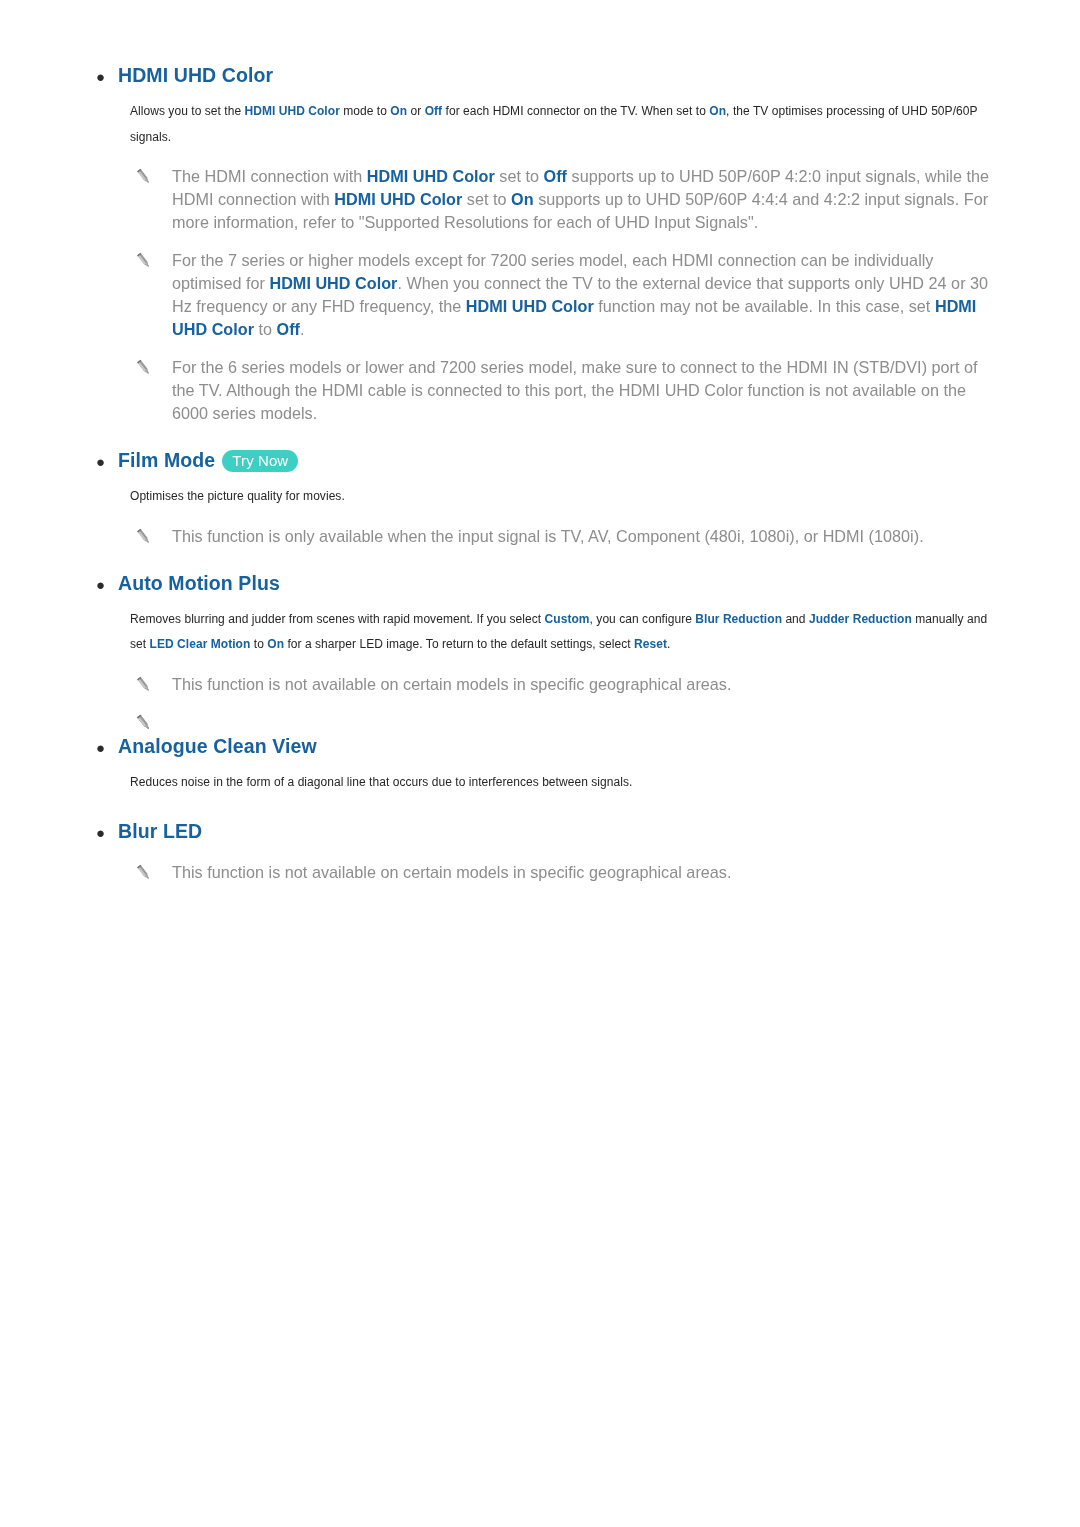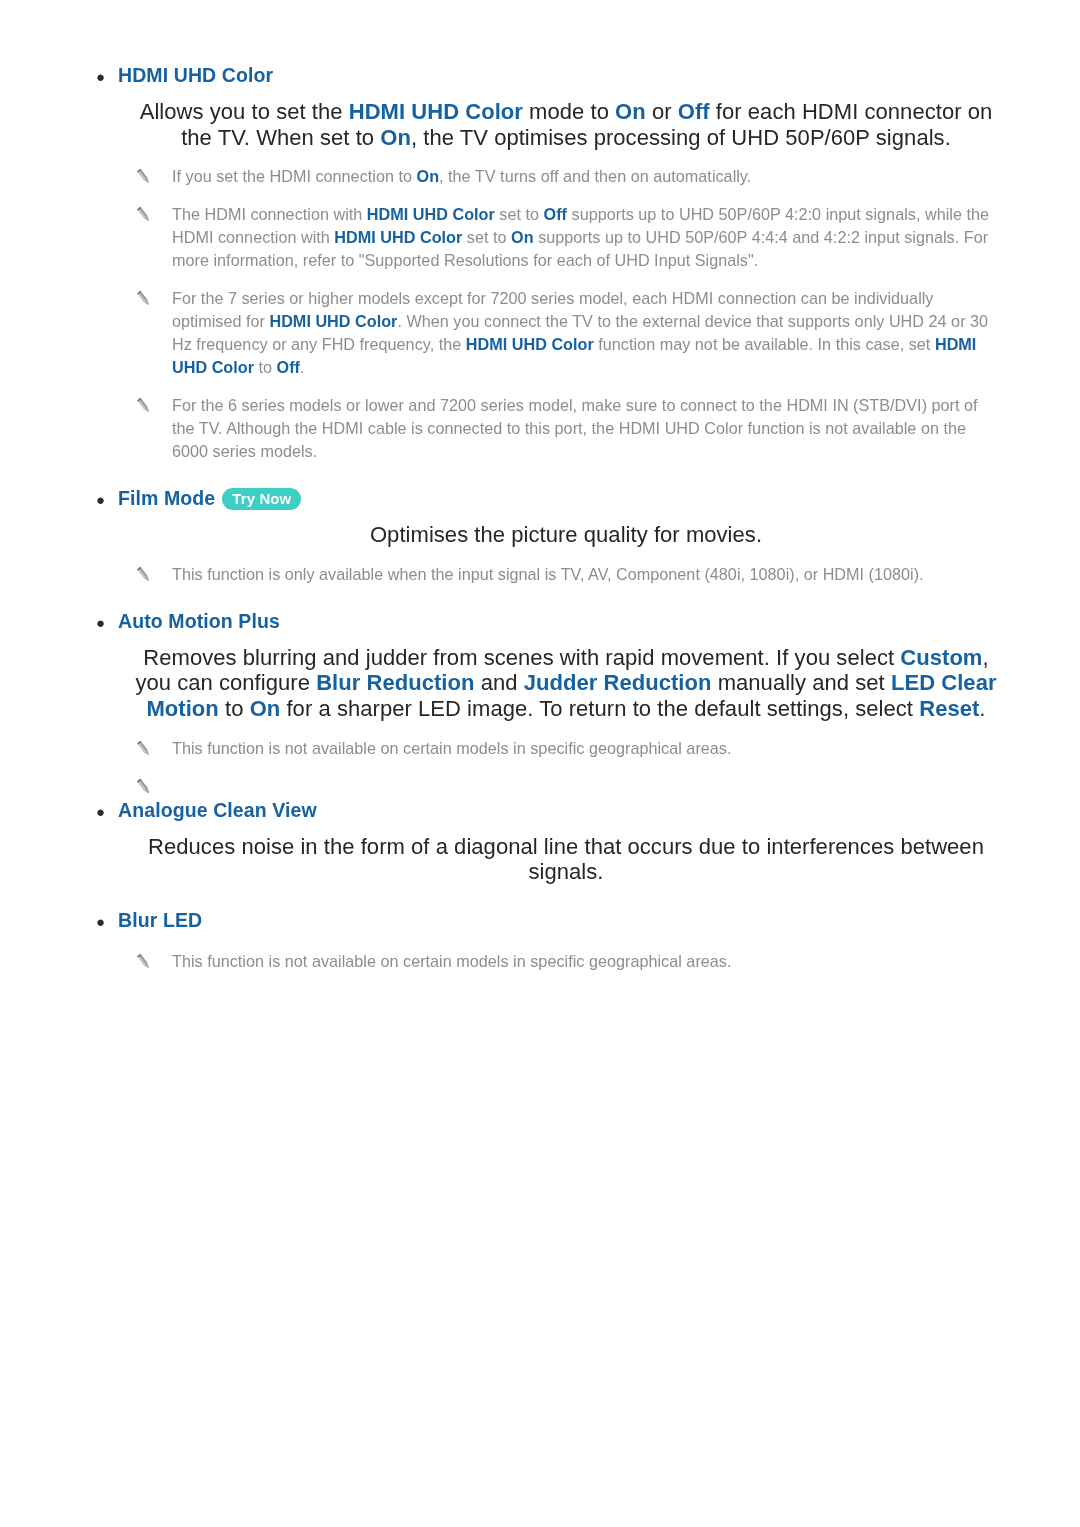--- a/index.html
+++ b/index.html
@@ -49,34 +49,34 @@
   }
   .try-now {
     display: inline-block;
     vertical-align: 1px;
     margin-left: 7px;
     padding: 1px 10px 2px 10px;
     border-radius: 11px;
     background: #3dcfc3;
     color: #ffffff;
     font-size: 15px;
-    font-weight: bold;
+    font-weight: normal;
     line-height: 19px;
     letter-spacing: 0.1px;
   }
 
   
   .body-para {
     margin: 9px 0 0 52px;
     max-width: 872px;
-    font-size: 22px;
+    font-size: 12px;
     line-height: 25.6px;
     color: #262626;
     letter-spacing: 0.05px;
-    text-align: center;
+    text-align: left;
   }
   .body-para .hl {
     color: #16619f;
     font-weight: bold;
   }
 
   
   .note {
     position: relative;
     margin: 15px 0 0 52px;
@@ -114,29 +114,20 @@
         </div>
         <p class="body-para"><span>Allows you to set the </span><span class="hl">HDMI UHD Color</span><span> mode to </span><span class="hl">On</span><span> or </span><span class="hl">Off</span><span> for each HDMI connector on the TV. When set to </span><span class="hl">On</span><span>, the TV optimises processing of UHD 50P/60P signals.</span></p>
         <div class="note"><span class="note-icon"><svg viewBox="0 0 20 20" width="20" height="20" aria-hidden="true">
               <g transform="rotate(-38 10 10)">
                 <rect x="8.1" y="2.0" width="4.2" height="11.0" fill="#9a9a9a"></rect>
                 <rect x="8.1" y="2.0" width="2.1" height="11.0" fill="#c9c9c9"></rect>
                 <rect x="8.1" y="1.2" width="4.2" height="1.5" fill="#6f6f6f"></rect>
                 <polygon points="8.1,13.0 12.3,13.0 10.2,17.3" fill="#a8a8a8"></polygon>
                 <polygon points="9.6,15.9 10.8,15.9 10.2,17.3" fill="#545454"></polygon>
               </g>
-            </svg></span><span><span>If you set the HDMI connection to </span><span class="hl">On</span><span>, the TV turns off and then on automatically.</span></span></div>
-        <div class="note"><span class="note-icon"><svg viewBox="0 0 20 20" width="20" height="20" aria-hidden="true">
-              <g transform="rotate(-38 10 10)">
-                <rect x="8.1" y="2.0" width="4.2" height="11.0" fill="#9a9a9a"></rect>
-                <rect x="8.1" y="2.0" width="2.1" height="11.0" fill="#c9c9c9"></rect>
-                <rect x="8.1" y="1.2" width="4.2" height="1.5" fill="#6f6f6f"></rect>
-                <polygon points="8.1,13.0 12.3,13.0 10.2,17.3" fill="#a8a8a8"></polygon>
-                <polygon points="9.6,15.9 10.8,15.9 10.2,17.3" fill="#545454"></polygon>
-              </g>
             </svg></span><span><span>The HDMI connection with </span><span class="hl">HDMI UHD Color</span><span> set to </span><span class="hl">Off</span><span> supports up to UHD 50P/60P 4:2:0 input signals, while the HDMI connection with </span><span class="hl">HDMI UHD Color</span><span> set to </span><span class="hl">On</span><span> supports up to UHD 50P/60P 4:4:4 and 4:2:2 input signals. For more information, refer to "Supported Resolutions for each of UHD Input Signals".</span></span></div>
         <div class="note"><span class="note-icon"><svg viewBox="0 0 20 20" width="20" height="20" aria-hidden="true">
               <g transform="rotate(-38 10 10)">
                 <rect x="8.1" y="2.0" width="4.2" height="11.0" fill="#9a9a9a"></rect>
                 <rect x="8.1" y="2.0" width="2.1" height="11.0" fill="#c9c9c9"></rect>
                 <rect x="8.1" y="1.2" width="4.2" height="1.5" fill="#6f6f6f"></rect>
                 <polygon points="8.1,13.0 12.3,13.0 10.2,17.3" fill="#a8a8a8"></polygon>
                 <polygon points="9.6,15.9 10.8,15.9 10.2,17.3" fill="#545454"></polygon>
               </g>
             </svg></span><span><span>For the 7 series or higher models except for 7200 series model, each HDMI connection can be individually optimised for </span><span class="hl">HDMI UHD Color</span><span>. When you connect the TV to the external device that supports only UHD 24 or 30 Hz frequency or any FHD frequency, the </span><span class="hl">HDMI UHD Color</span><span> function may not be available. In this case, set </span><span class="hl">HDMI UHD Color</span><span> to </span><span class="hl">Off</span><span>.</span></span></div>

